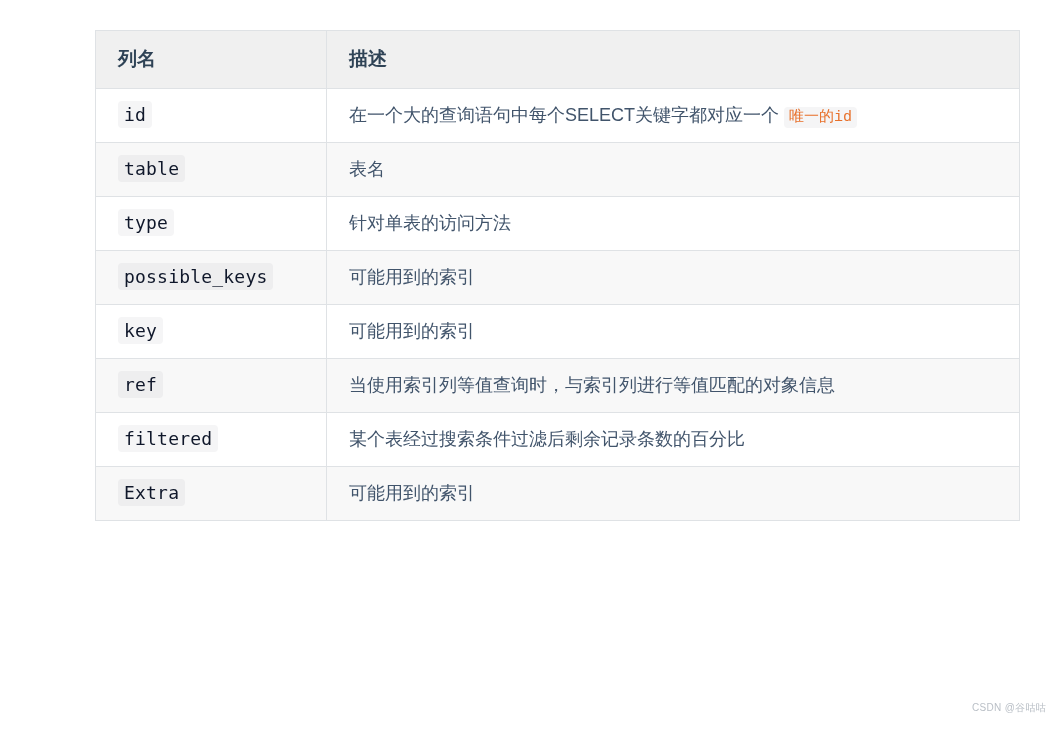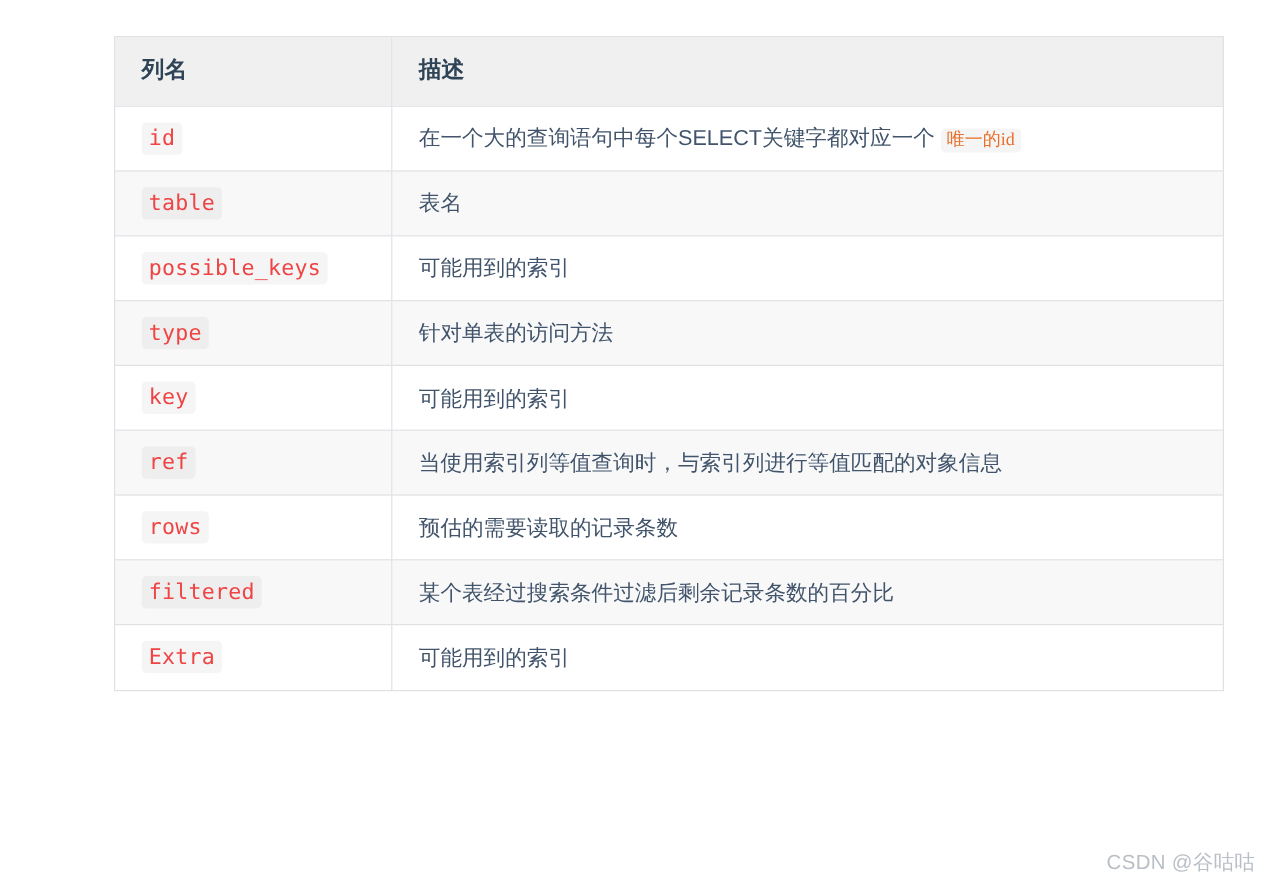--- a/index.html
+++ b/index.html
@@ -67,47 +67,47 @@
   table.explain-table tbody tr:nth-child(even) td {
     background: #f8f8f8;
   }
 
   td.name-cell {
     white-space: nowrap;
   }
 
   code.code-chip {
     font-family: "DejaVu Sans Mono", "Liberation Mono", monospace;
-    color: #ef4444;
+    color: #0f172a;
     background: rgba(27, 31, 35, 0.045);
     border-radius: 4px;
     padding: 3px 6px;
     font-size: 18px;
     letter-spacing: 0.2px;
   }
 
   code.code-inline {
-    font-family: Liberation Serif, serif;
+    font-family: Liberation Mono, monospace;
     color: #e8702a;
     background: rgba(27, 31, 35, 0.045);
     border-radius: 4px;
     padding: 2px 5px;
     font-size: 15px;
     white-space: nowrap;
   }
 
   .desc-text {
     display: inline;
   }
 
   .watermark {
     position: absolute;
     right: 8px;
-    bottom: 5px;
-    font-size: 17px;
+    bottom: 20px;
+    font-size: 10px;
     color: #b9bfc6;
     font-family: "Liberation Sans", "DejaVu Sans", sans-serif;
     letter-spacing: 0.3px;
     white-space: nowrap;
   }
 </style>
 </head>
 <body>
 
 <div class="page">
@@ -127,38 +127,34 @@
       <tbody id="table-body">
       <tr>
             <td class="name-cell"><code class="code-chip">id</code></td>
             <td class="desc-cell"><span class="desc-text">在一个大的查询语句中每个SELECT关键字都对应一个 </span><code class="code-inline">唯一的id</code></td>
           </tr>
           <tr>
             <td class="name-cell"><code class="code-chip">table</code></td>
             <td class="desc-cell"><span class="desc-text">表名</span></td>
           </tr>
           <tr>
+            <td class="name-cell"><code class="code-chip">type</code></td>
+            <td class="desc-cell"><span class="desc-text">针对单表的访问方法</span></td>
+          </tr>
+          <tr>
             <td class="name-cell"><code class="code-chip">possible_keys</code></td>
             <td class="desc-cell"><span class="desc-text">可能用到的索引</span></td>
-          </tr>
-          <tr>
-            <td class="name-cell"><code class="code-chip">type</code></td>
-            <td class="desc-cell"><span class="desc-text">针对单表的访问方法</span></td>
           </tr>
           <tr>
             <td class="name-cell"><code class="code-chip">key</code></td>
             <td class="desc-cell"><span class="desc-text">可能用到的索引</span></td>
           </tr>
           <tr>
             <td class="name-cell"><code class="code-chip">ref</code></td>
             <td class="desc-cell"><span class="desc-text">当使用索引列等值查询时，与索引列进行等值匹配的对象信息</span></td>
-          </tr>
-          <tr>
-            <td class="name-cell"><code class="code-chip">rows</code></td>
-            <td class="desc-cell"><span class="desc-text">预估的需要读取的记录条数</span></td>
           </tr>
           <tr>
             <td class="name-cell"><code class="code-chip">filtered</code></td>
             <td class="desc-cell"><span class="desc-text">某个表经过搜索条件过滤后剩余记录条数的百分比</span></td>
           </tr>
           <tr>
             <td class="name-cell"><code class="code-chip">Extra</code></td>
             <td class="desc-cell"><span class="desc-text">可能用到的索引</span></td>
           </tr>
         </tbody>

